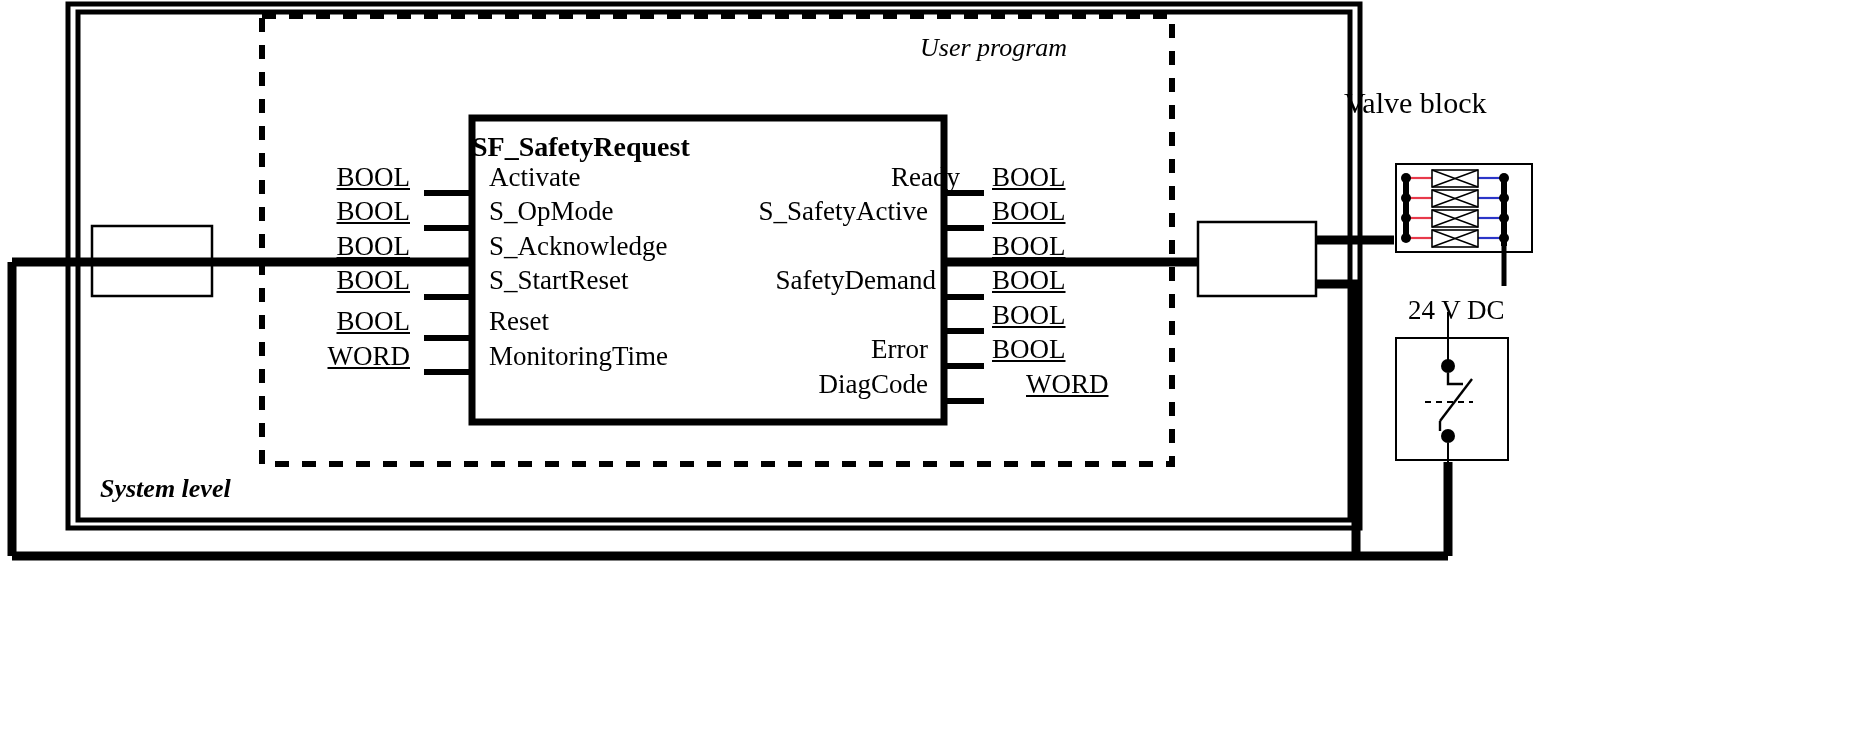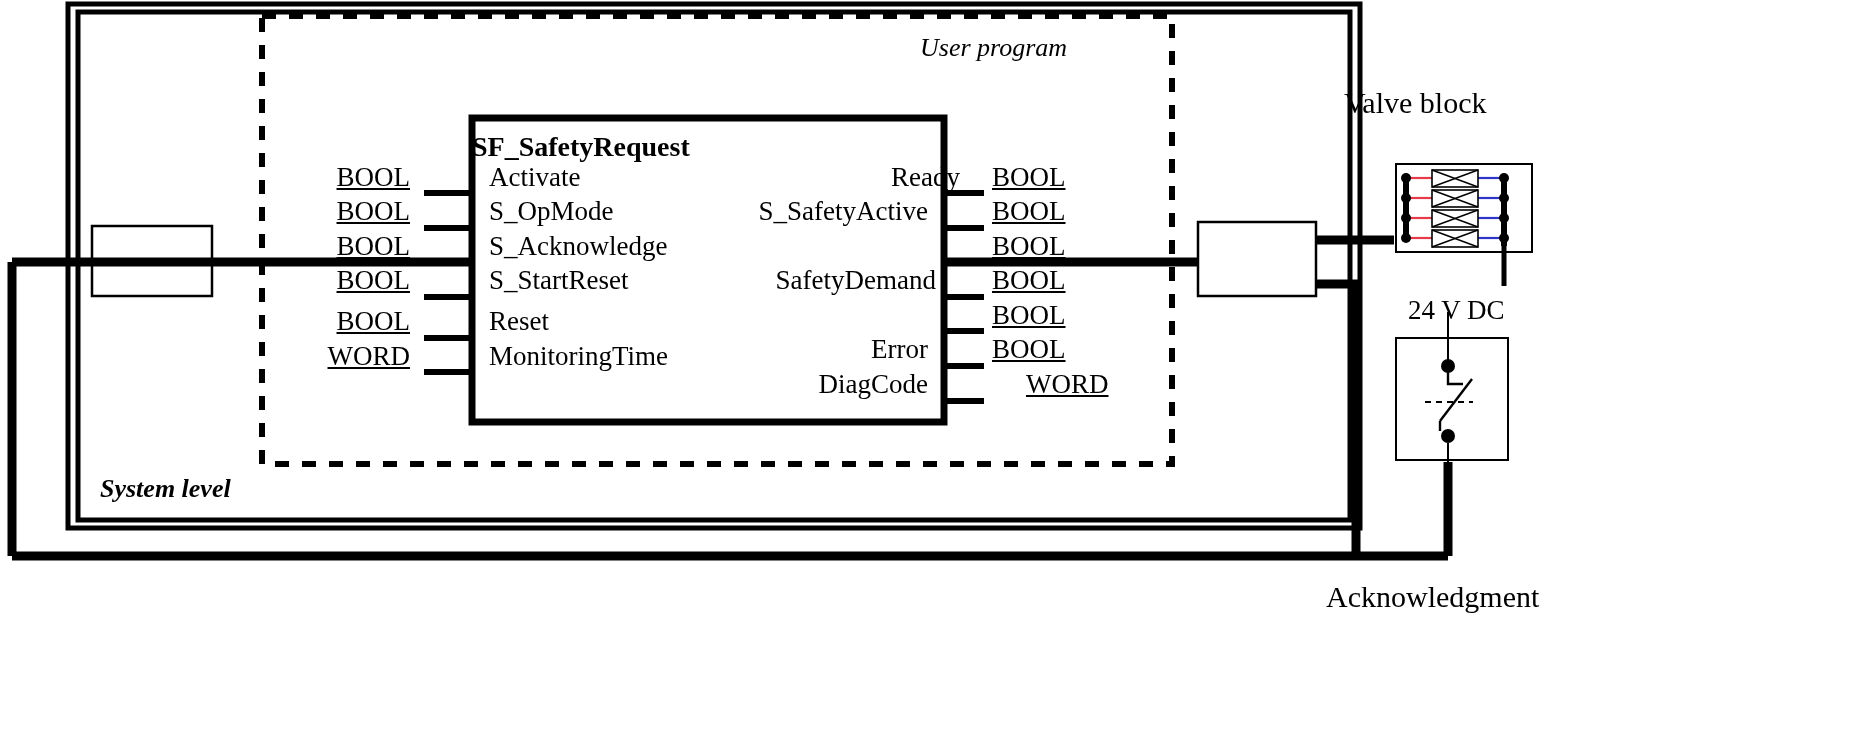--- a/index.html
+++ b/index.html
@@ -177,15 +177,14 @@
   <div class="lbl type-label" style="left:992px;top:231px;">BOOL</div>
   <div class="lbl type-label" style="left:992px;top:265px;">BOOL</div>
   <div class="lbl type-label" style="left:992px;top:300px;">BOOL</div>
   <div class="lbl type-label" style="left:992px;top:334px;">BOOL</div>
   <div class="lbl type-label" style="left:1026px;top:369px;text-align:center;">WORD</div>
 
   <div class="lbl caption" style="left:1344px;top:72px;margin-top:14px;">Valve block</div>
 
   <div class="lbl caption-sm" style="left:1408px;top:295px;">24 V DC</div>
 
-  <div class="lbl caption" style="left:1326px;top:580px;">Acknowledgment</div>
 
 </div>
 
 </body></html>

